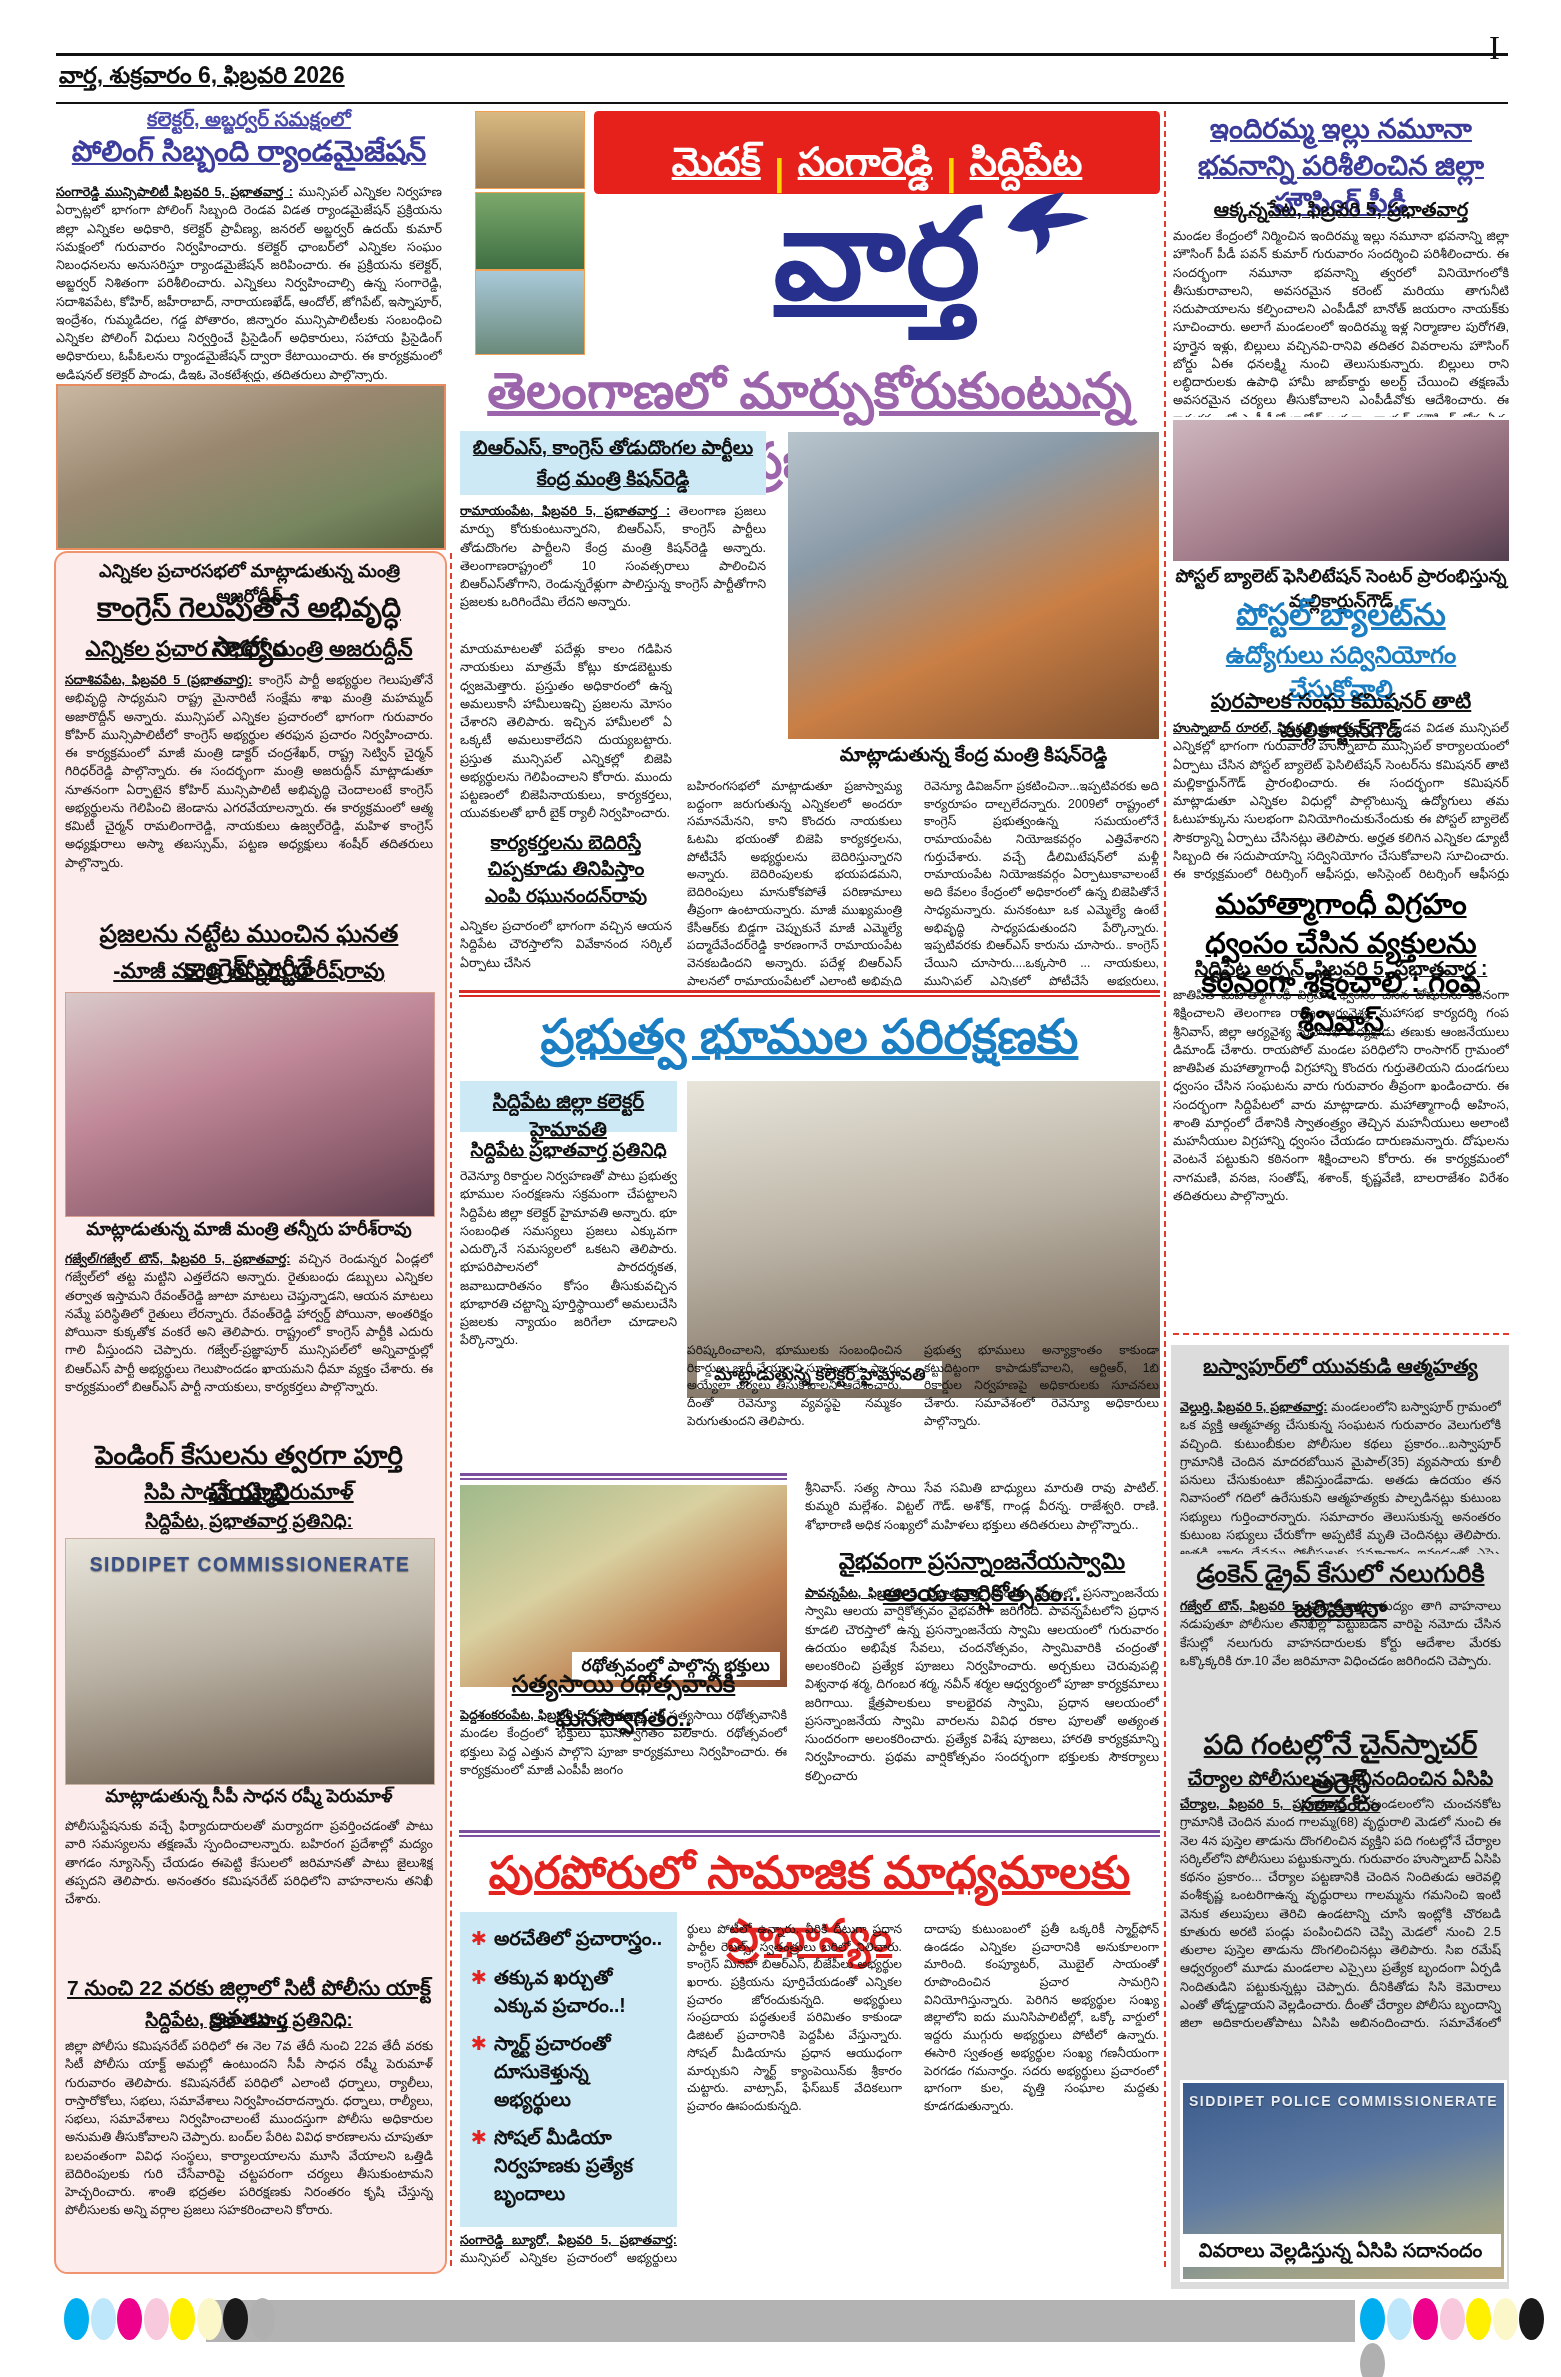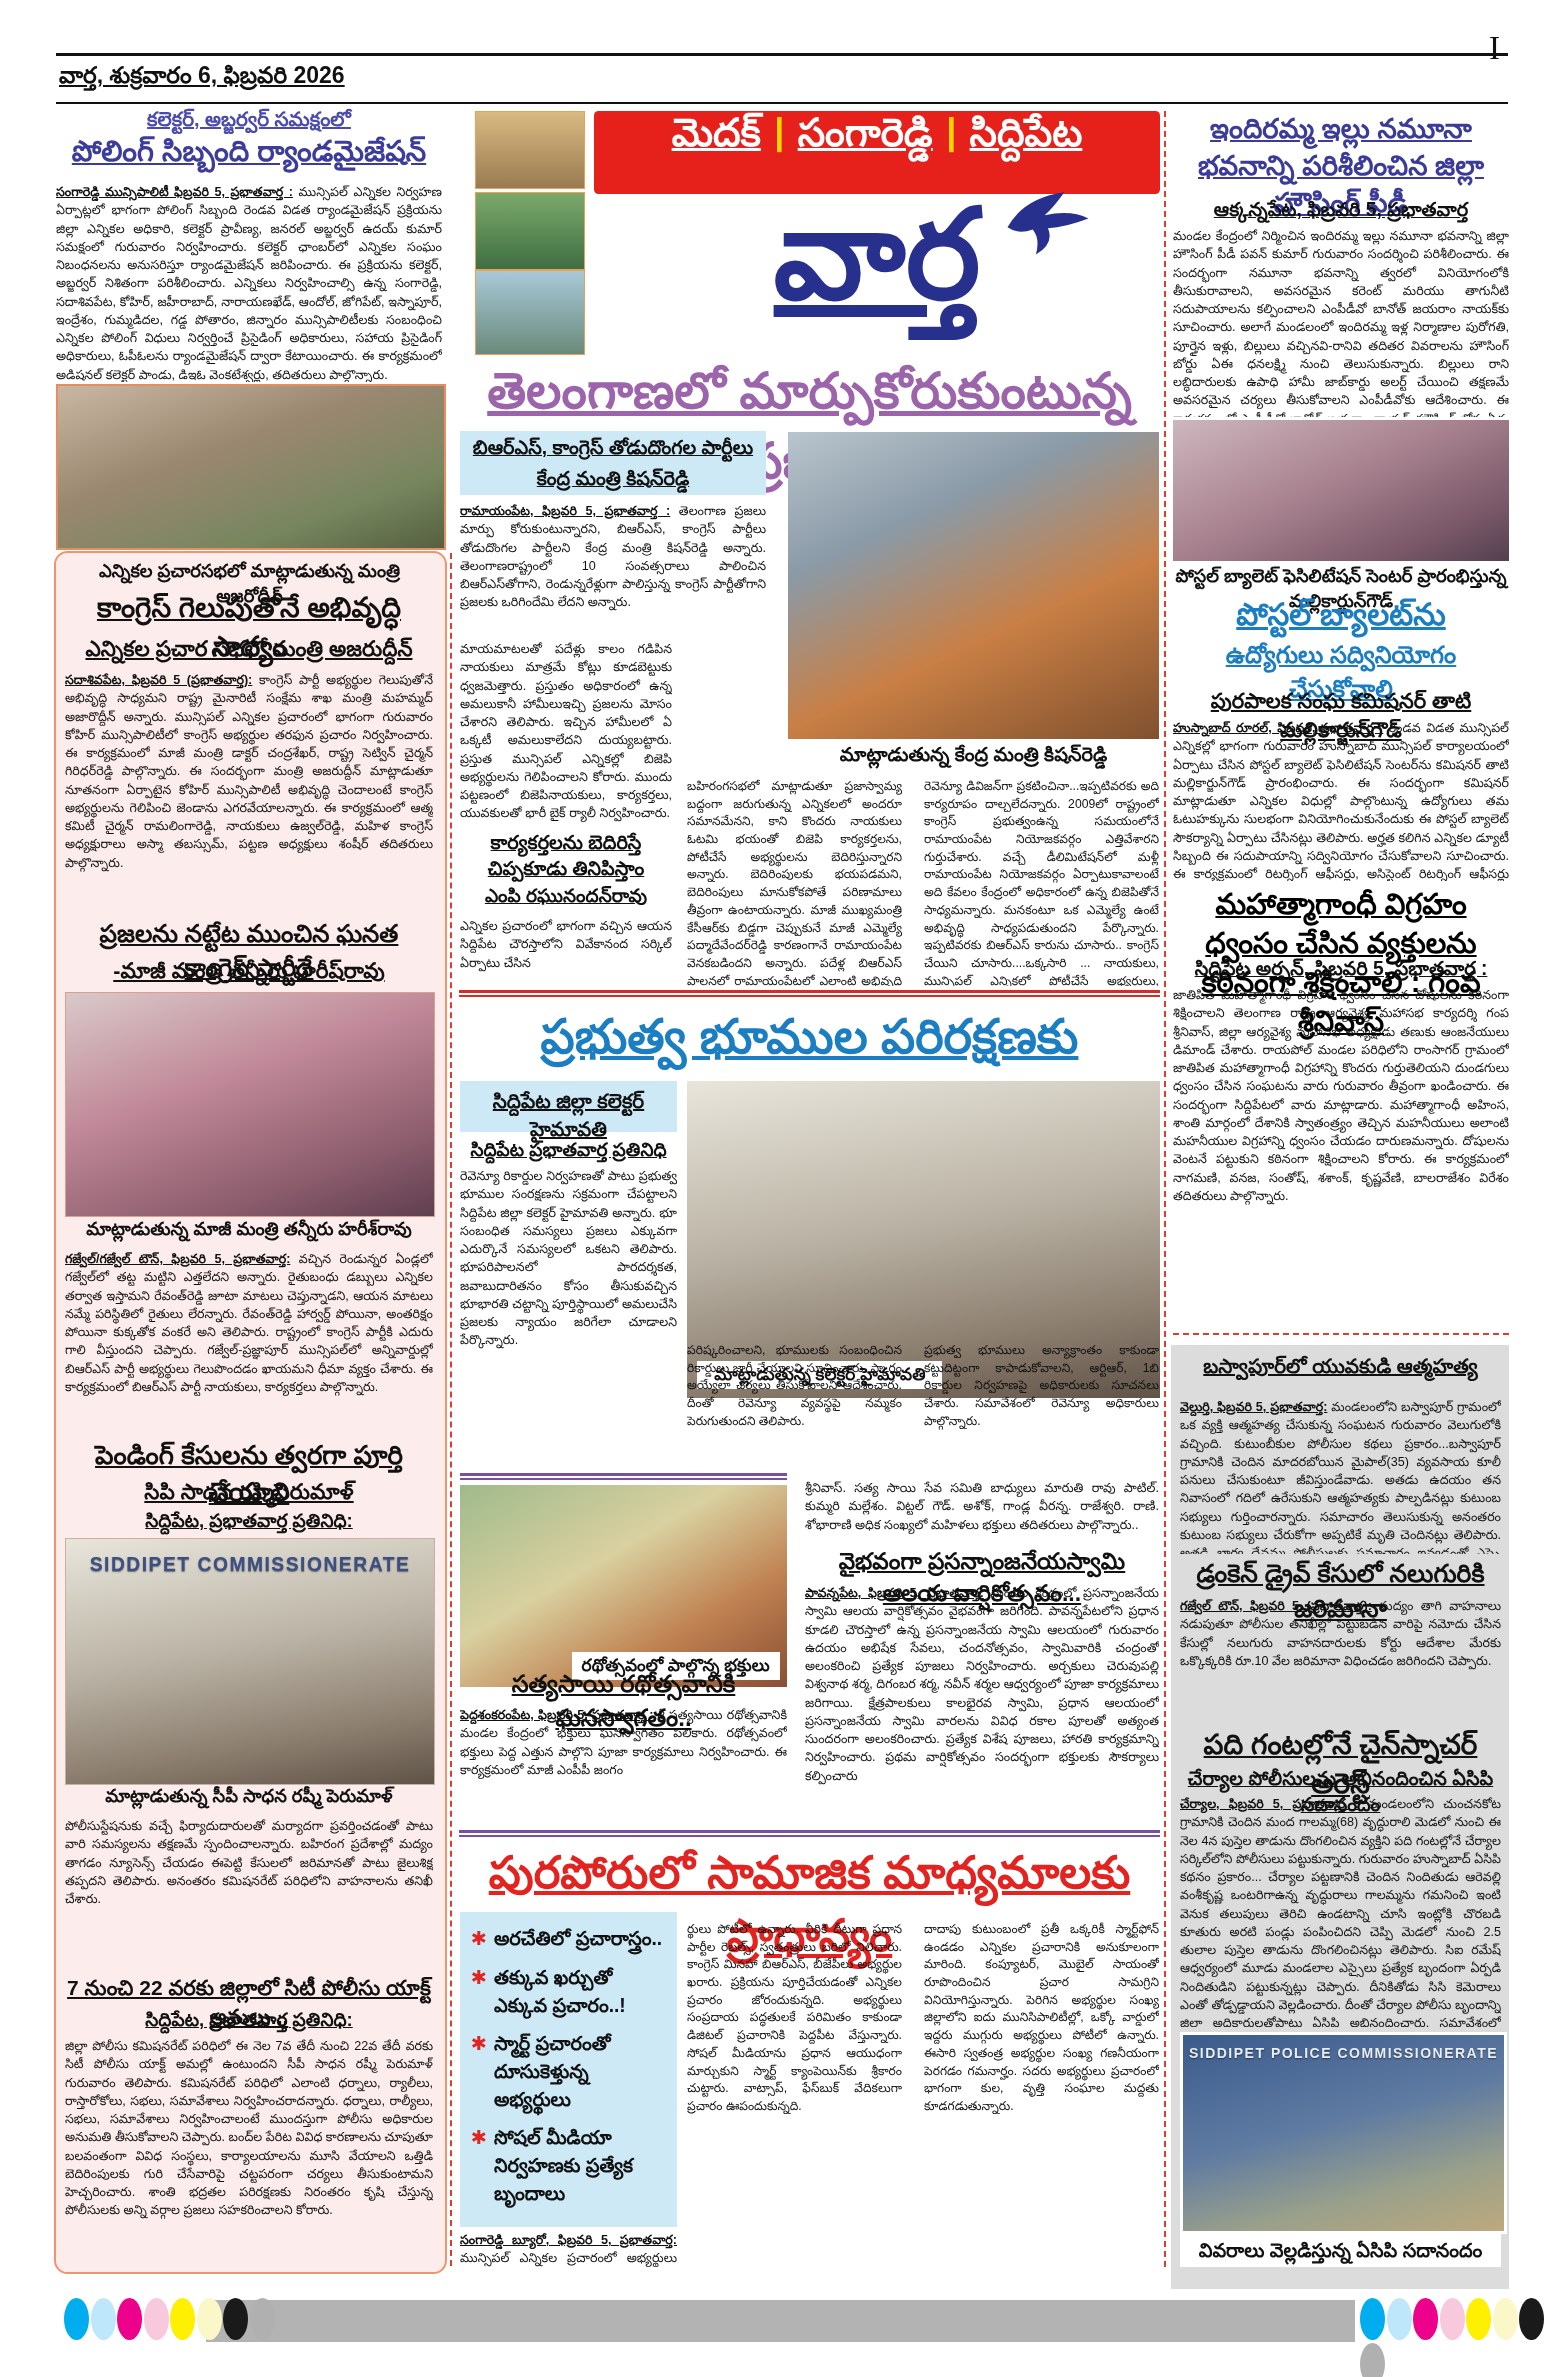--- a/index.html
+++ b/index.html
@@ -13,21 +13,21 @@
   .rule{background:#111;}
   .red-double{border-top:3.7px solid #d92b26;border-bottom:2.2px solid #d92b26;height:2.2px;}
   .purple-double{border-top:3.7px solid #7b4f9d;border-bottom:2.2px solid #7b4f9d;height:2.2px;}
   .dash-v{border-left:2.2px dashed #e23c2e;width:0;}
   .dash-h{border-top:2.2px dashed #e23c2e;height:0;}
   .photo{overflow:hidden;}
   .ph-crowd {background:linear-gradient(160deg,#c9b7a1 0%,#9a8770 40%,#77865f 75%,#55603f 100%);}
   .ph-rally {background:linear-gradient(155deg,#b9c5cd 0%,#8a9aa7 30%,#c97f45 62%,#80512f 100%);}
   .ph-meet  {background:linear-gradient(170deg,#e9e5db 0%,#bab3a5 45%,#887a6b 80%,#5f5348 100%);}
   .ph-proc  {background:linear-gradient(150deg,#a0ba8b 0%,#d9d0a0 40%,#c08252 70%,#8a4f34 100%);}
-  .ph-police{background:linear-gradient(165deg,#3a5b8c 0%,#5f7ba2 45%,#9aa08a 75%,#bda97d 100%);}
+  .ph-police{background:linear-gradient(165deg,#3a5b8c 0%,#5f7ba2 45%,#9aa08a 75%,#bda97d 100%);margin-top:48px;}
   .ph-ribbon{background:linear-gradient(155deg,#cdb6be 0%,#a8828f 45%,#7a5868 80%,#534050 100%);}
   .ph-pink  {background:linear-gradient(160deg,#d9c9c9 0%,#c08898 40%,#8f5f6f 75%,#5f3f4f 100%);}
   .thumb{border:1.5px solid #f0a050;}
   .t-temple{background:linear-gradient(#d9b981,#9a7b51);}
   .t-park{background:linear-gradient(#7ba96b,#3f6f43);}
   .t-tower{background:linear-gradient(#a9c9d9,#6a8a7b);}
   .infobox{background:#cde9f6;}
   .bullet-line{display:flex;gap:7.4px;font-weight:bold;font-size:19.3px;line-height:1.45;margin-bottom:10.4px;}
   .bullet-line::before{content:"✱";color:#e3231f;font-size:19.3px;}
   .wall-text{color:#e8edf5;font-weight:bold;letter-spacing:1.5px;text-align:center;
@@ -77,21 +77,21 @@
   </div>
   <div class="abs cap" style="left:65px;top:1786px;width:368px">మాట్లాడుతున్న సీపీ సాధన రష్మీ పెరుమాళ్</div>
   <div class="abs body-text" style="left:65px;top:1817px;width:368px;height:154px">పోలీసుస్టేషనుకు వచ్చే ఫిర్యాదుదారులతో మర్యాదగా ప్రవర్తించడంతో పాటు వారి సమస్యలను తక్షణమే స్పందించాలన్నారు. బహిరంగ ప్రదేశాల్లో మద్యం తాగడం న్యూసెన్స్ చేయడం ఈపెట్టి కేసులలో జరిమానతో పాటు జైలుశిక్ష తప్పదని తెలిపారు. అనంతరం కమిషనరేట్ పరిధిలోని వాహనాలను తనిఖీ చేశారు.</div>
   <div class="abs c b" style="left:65px;top:1976px;width:368px;font-size:21px">7 నుంచి 22 వరకు జిల్లాలో సిటీ పోలీసు యాక్ట్ అమలు...</div>
   <div class="abs c b" style="left:65px;top:2009px;width:368px;font-size:18.6px">సిద్దిపేట, ప్రభాతవార్త ప్రతినిధి:</div>
   <div class="abs body-text" style="left:65px;top:2037px;width:368px;height:220px">జిల్లా పోలీసు కమిషనరేట్ పరిధిలో ఈ నెల 7వ తేదీ నుంచి 22వ తేదీ వరకు సిటీ పోలీసు యాక్ట్ అమల్లో ఉంటుందని సీపీ సాధన రష్మీ పెరుమాళ్ గురువారం తెలిపారు. కమిషనరేట్ పరిధిలో ఎలాంటి ధర్నాలు, ర్యాలీలు, రాస్తారోకోలు, సభలు, సమావేశాలు నిర్వహించరాదన్నారు. ధర్నాలు, రాల్యీలు, సభలు, సమావేశాలు నిర్వహించాలంటే ముందస్తుగా పోలీసు అధికారుల అనుమతి తీసుకోవాలని చెప్పారు. బంద్‌ల పేరిట వివిధ కారణాలను చూపుతూ బలవంతంగా వివిధ సంస్థలు, కార్యాలయాలను మూసి వేయాలని ఒత్తిడి బెదిరింపులకు గురి చేసేవారిపై చట్టపరంగా చర్యలు తీసుకుంటామని హెచ్చరించారు. శాంతి భద్రతల పరిరక్షణకు నిరంతరం కృషి చేస్తున్న పోలీసులకు అన్ని వర్గాల ప్రజలు సహకరించాలని కోరారు.</div>
 
   <div class="abs photo thumb t-temple" style="left:475px;top:111px;width:108px;height:76px"></div>
   <div class="abs photo thumb t-park" style="left:475px;top:192px;width:108px;height:76px"></div>
   <div class="abs photo thumb t-tower" style="left:475px;top:270px;width:108px;height:83px"></div>
-  <div class="abs" style="left:594px;top:111px;width:566px;height:83px;background:#e6211c;border-radius:4.5px;display:flex;align-items:flex-start;justify-content:center;gap:13.4px">
+  <div class="abs" style="left:594px;top:111px;width:566px;height:83px;background:#e6211c;border-radius:4.5px;display:flex;align-items:flex-end;justify-content:center;gap:13.4px">
     <span class="b" style="color:#fff;font-size:39px">మెదక్</span>
     <span class="b" style="color:#ffd400;font-size:36px">|</span>
     <span class="b" style="color:#fff;font-size:39px">సంగారెడ్డి</span>
     <span class="b" style="color:#ffd400;font-size:36px">|</span>
     <span class="b" style="color:#fff;font-size:39px">సిద్దిపేట</span>
   </div>
   <div class="abs c b" style="left:594px;top:186px;width:566px;font-size:126px;color:#27308c;line-height:1.1">వార్త</div>
   <svg class="abs" style="left:987px;top:178px" width="111" height="82" viewBox="0 0 100 75">
     <path d="M18 45 Q33 18 70 13 Q60 27 52 34 Q76 29 92 37 Q71 45 55 46 Q61 60 44 70 Q48 55 41 47 Q28 52 18 45 Z" fill="#27308c"></path>
     <circle cx="70" cy="18" r="2.5" fill="#ffffff"></circle>

